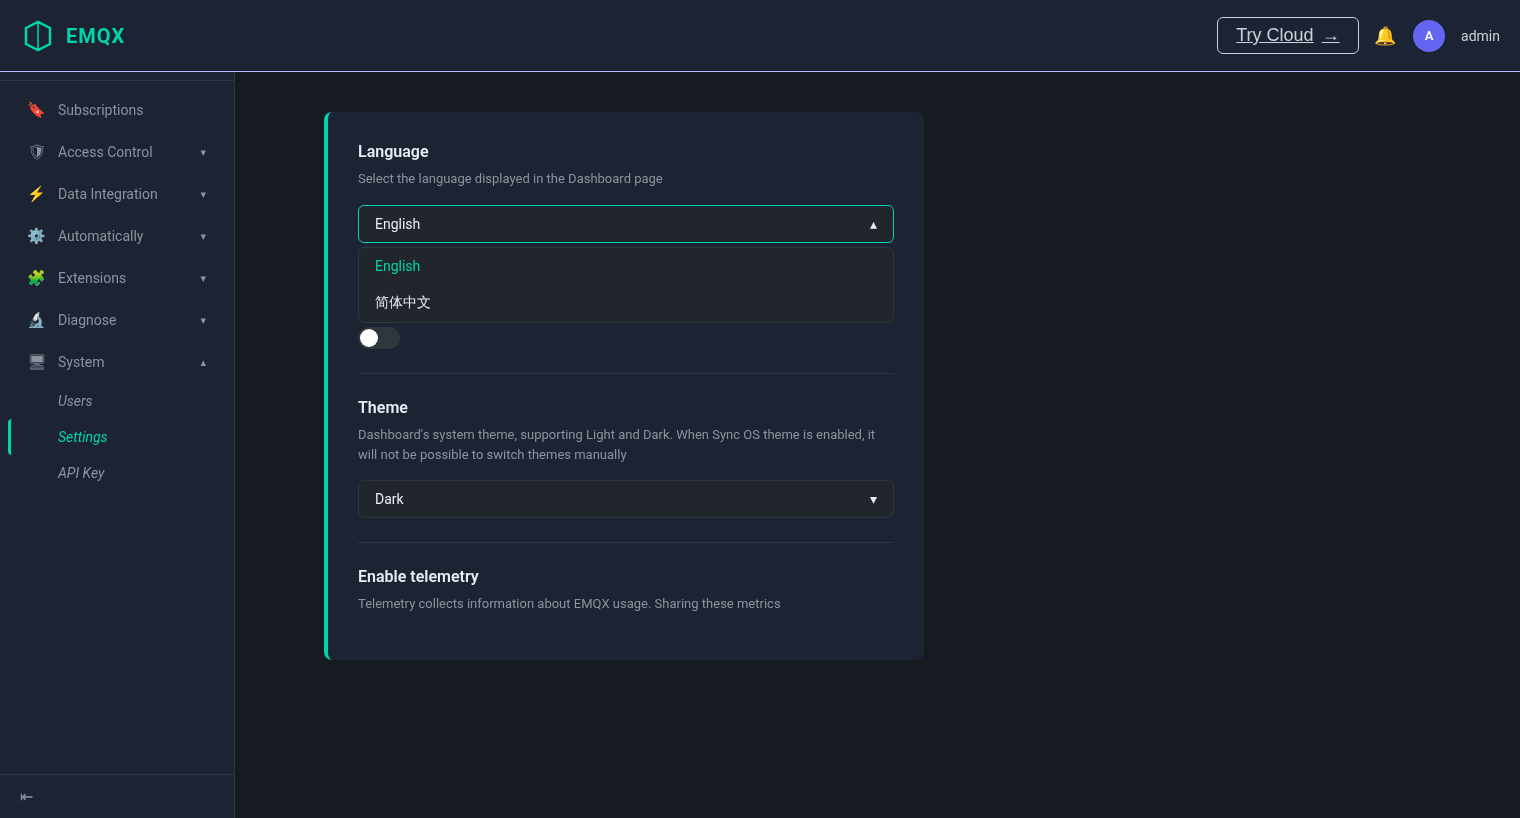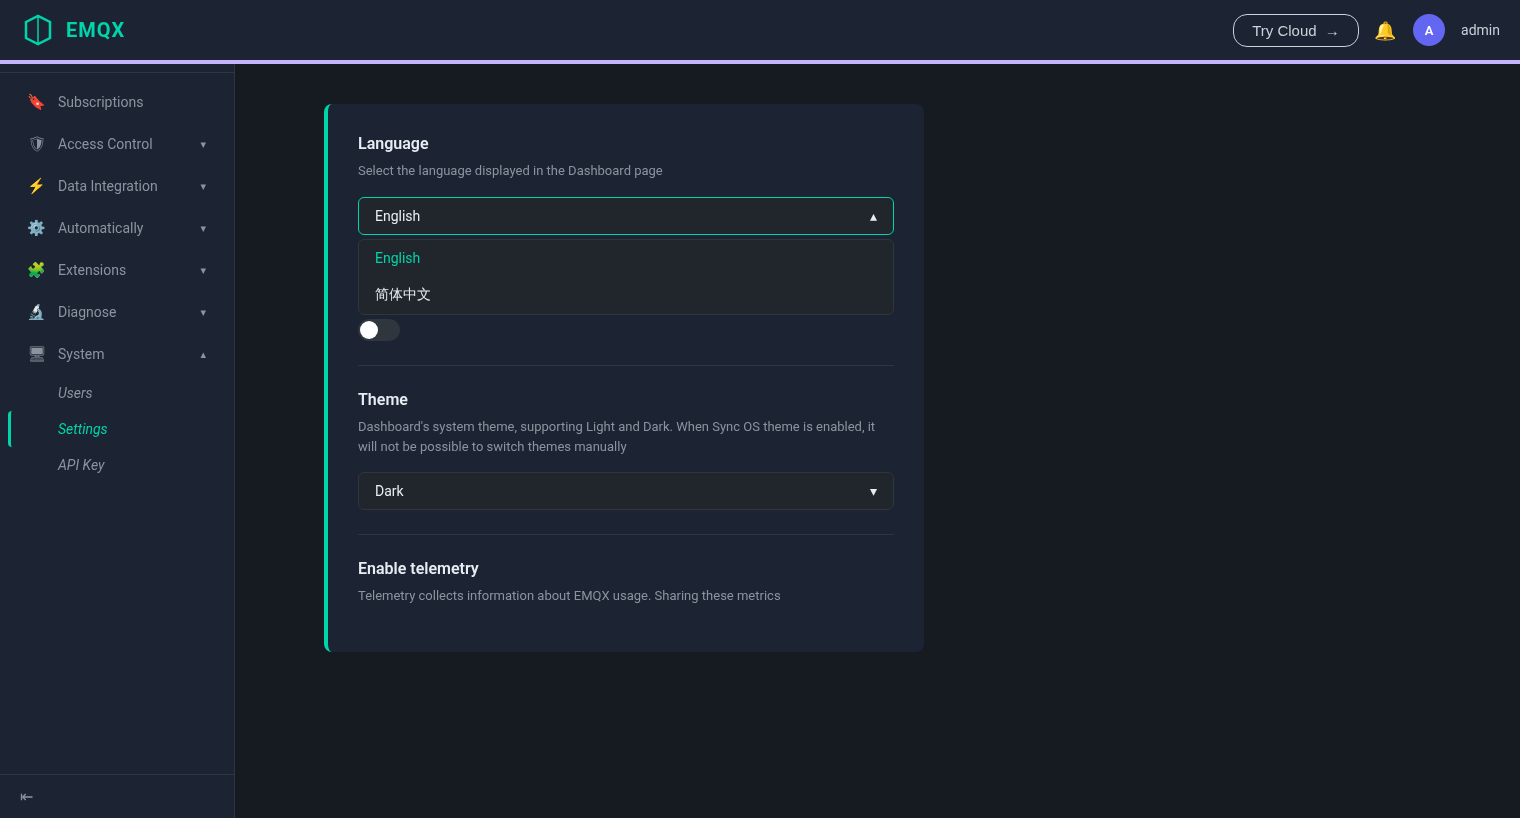--- a/index.html
+++ b/index.html
@@ -9,26 +9,26 @@
       color: #c9d1d9;
       display: flex;
       flex-direction: column;
       height: 100vh;
       overflow: hidden;
     }
 
     
     .header {
       background: #1c2333;
-      height: 64px;
+      height: 72px;
       display: flex;
       align-items: center;
       justify-content: space-between;
       padding: 0 20px;
-      border-bottom: 4px solid #c4b5fd;
+      border-bottom: 1px solid #c4b5fd;
       flex-shrink: 0;
     }
     .header-left {
       display: flex;
       align-items: center;
       gap: 10px;
     }
     .logo-icon {
       width: 36px;
       height: 36px;
@@ -42,26 +42,27 @@
     .header-right {
       display: flex;
       align-items: center;
       gap: 16px;
     }
     .try-cloud-btn {
       background: transparent;
       border: 1.5px solid #c9d1d9;
       color: #c9d1d9;
       padding: 7px 18px;
-      border-radius: 14px;
-      cursor: pointer;
-      font-size: 15px;
+      border-radius: 6px;
+      cursor: pointer;
+      font-size: 18px;
       display: flex;
       align-items: center;
       gap: 8px;
+      text-decoration: underline;
     }
     .bell-icon {
       font-size: 18px;
       color: #c9d1d9;
       cursor: pointer;
     }
     .avatar {
       width: 32px;
       height: 32px;
       background: #6366f1;

